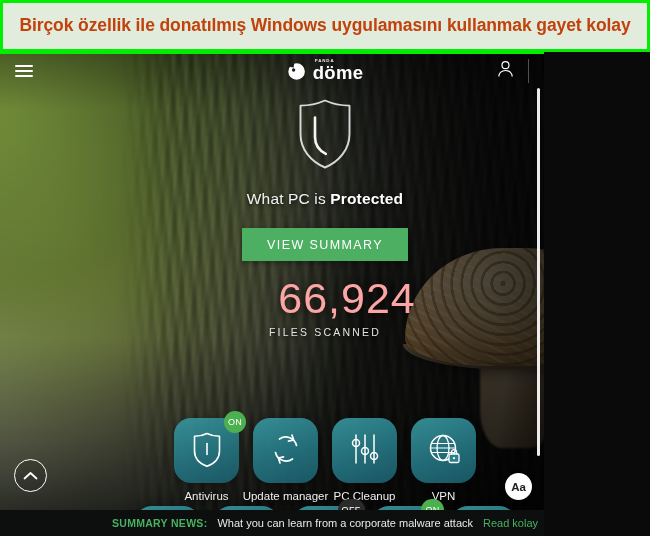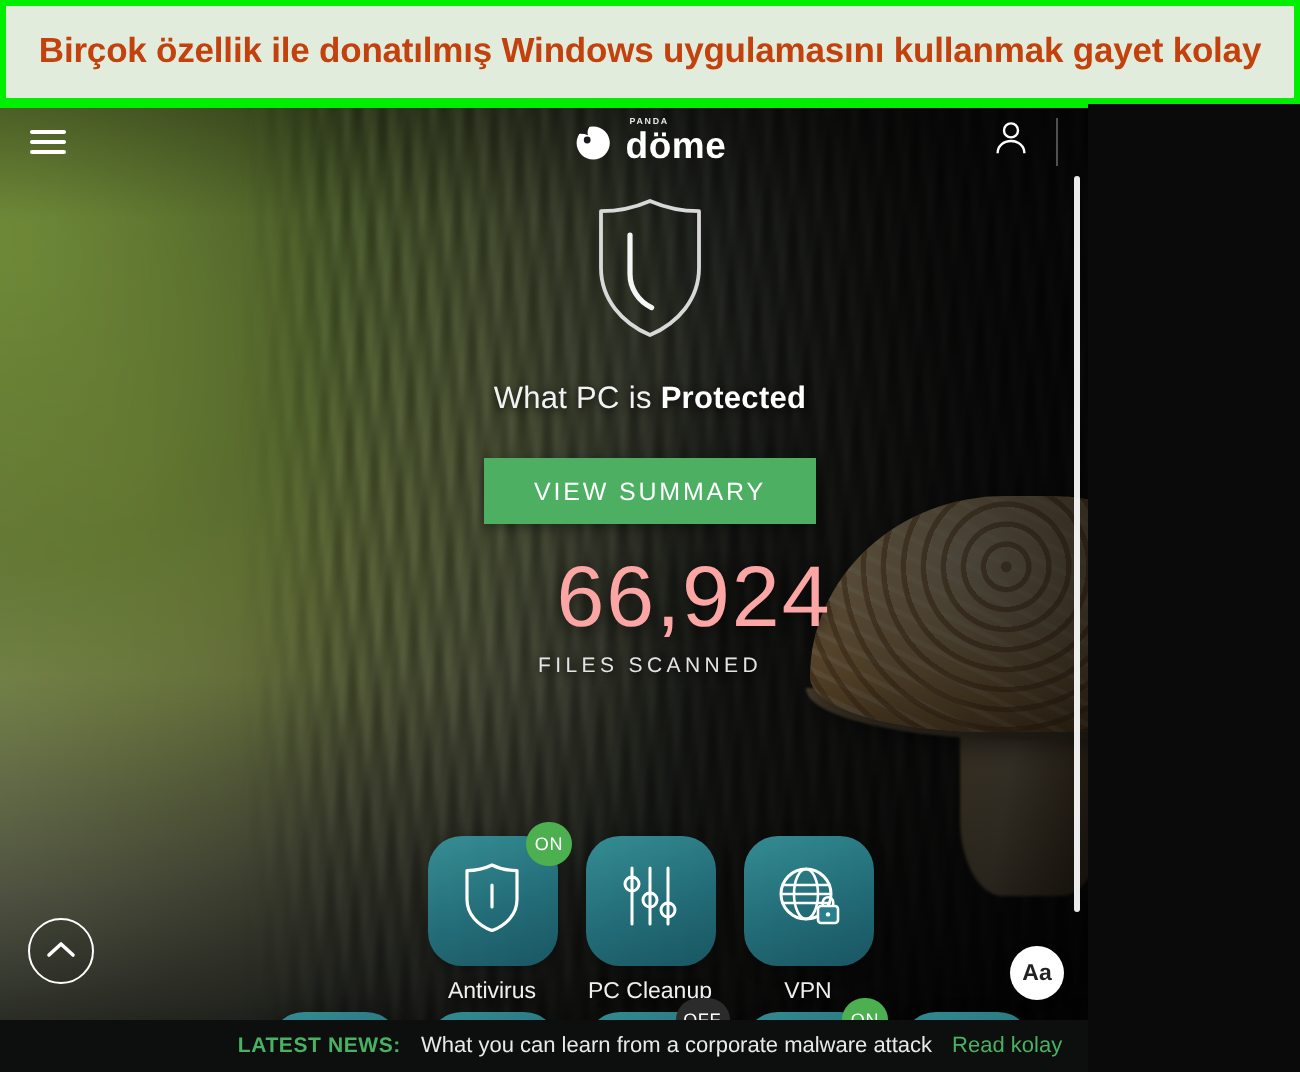--- a/index.html
+++ b/index.html
@@ -332,20 +332,33 @@
               <svg width="32" height="36" viewBox="0 0 32 36">
                 <path d="M16 2.5C12 4.5 7.5 5.3 3.5 5.3v14.4C3.5 27 8.8 32.6 16 35.3c7.2-2.7 12.5-8.3 12.5-15.6V5.3c-4 0-8.5-0.8-12.5-2.8z" fill="none" stroke="#fff" stroke-width="1.6" stroke-linejoin="round"></path>
                 <path d="M16 12.5v11" stroke="#fff" stroke-width="1.6" stroke-linecap="round"></path>
               </svg>
             </span>
             <span class="badge on">ON</span>
           </div>
           <div class="tile-label">Antivirus</div>
         </div>
 
+        <div class="tile">
+          <div class="tile-icon">
+            <span>
+              <svg width="34" height="34" viewBox="0 0 34 34">
+                <path d="M6.5 20.5a11 11 0 0 0 17.0 6.5" fill="none" stroke="#fff" stroke-width="1.7" stroke-linecap="round"></path>
+                <path d="M27.5 13.5a11 11 0 0 0-17.0-6.5" fill="none" stroke="#fff" stroke-width="1.7" stroke-linecap="round"></path>
+                <path d="M23.0 3.0l1.6 5.0-5.1 1.2" fill="none" stroke="#fff" stroke-width="1.7" stroke-linecap="round" stroke-linejoin="round"></path>
+                <path d="M11.0 31.0l-1.6-5.0 5.1-1.2" fill="none" stroke="#fff" stroke-width="1.7" stroke-linecap="round" stroke-linejoin="round"></path>
+              </svg>
+            </span>
+          </div>
+          <div class="tile-label">Update manager</div>
+        </div>
 
         <div class="tile">
           <div class="tile-icon">
             <span>
               <svg width="34" height="34" viewBox="0 0 34 34">
                 <path d="M8 3v28M17 3v28M26 3v28" stroke="#fff" stroke-width="1.5" stroke-linecap="round"></path>
                 <circle cx="8" cy="11" r="3.5" fill="none" stroke="#fff" stroke-width="1.5"></circle>
                 <circle cx="17" cy="19" r="3.5" fill="none" stroke="#fff" stroke-width="1.5"></circle>
                 <circle cx="26" cy="24" r="3.5" fill="none" stroke="#fff" stroke-width="1.5"></circle>
               </svg>
@@ -453,19 +466,19 @@
       <span>
         <svg width="15" height="10" viewBox="0 0 15 10">
           <path d="M1.5 7.5L7.5 2l6 5.5" fill="none" stroke="#fff" stroke-width="1.8" stroke-linecap="round" stroke-linejoin="round"></path>
         </svg>
       </span>
     </div>
 
     <div class="round-btn aa-btn">Aa</div>
 
     <div class="newsbar">
-      <span class="news-label">LATEST NEWS:</span>
+      <span class="news-label">SUMMARY NEWS:</span>
       <span class="news-text">What you can learn from a corporate malware attack</span>
       <span class="news-more">Read kolay</span>
     </div>
 
   </div>
 </div>
 
 </body></html>

